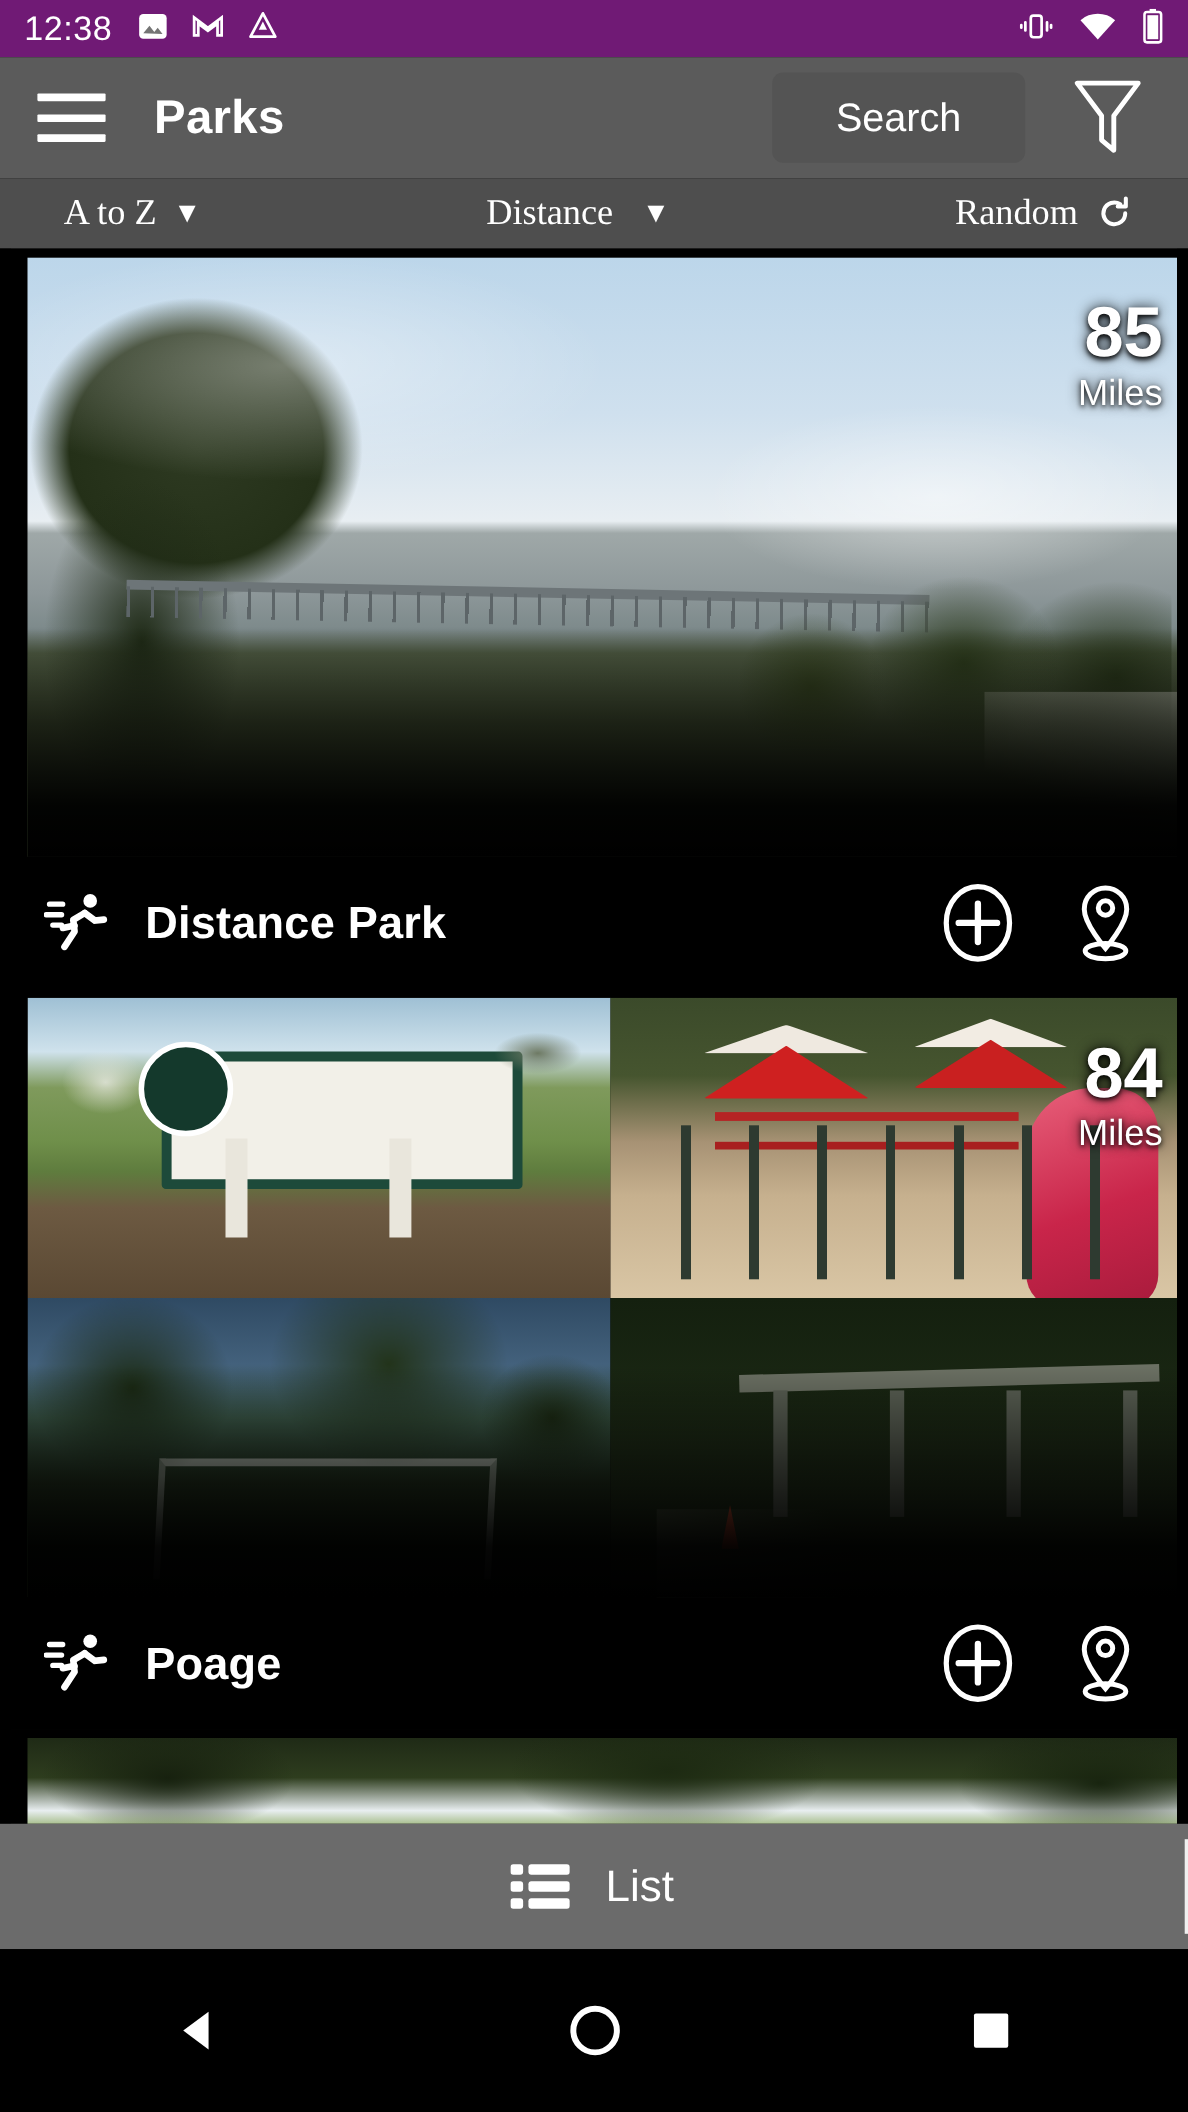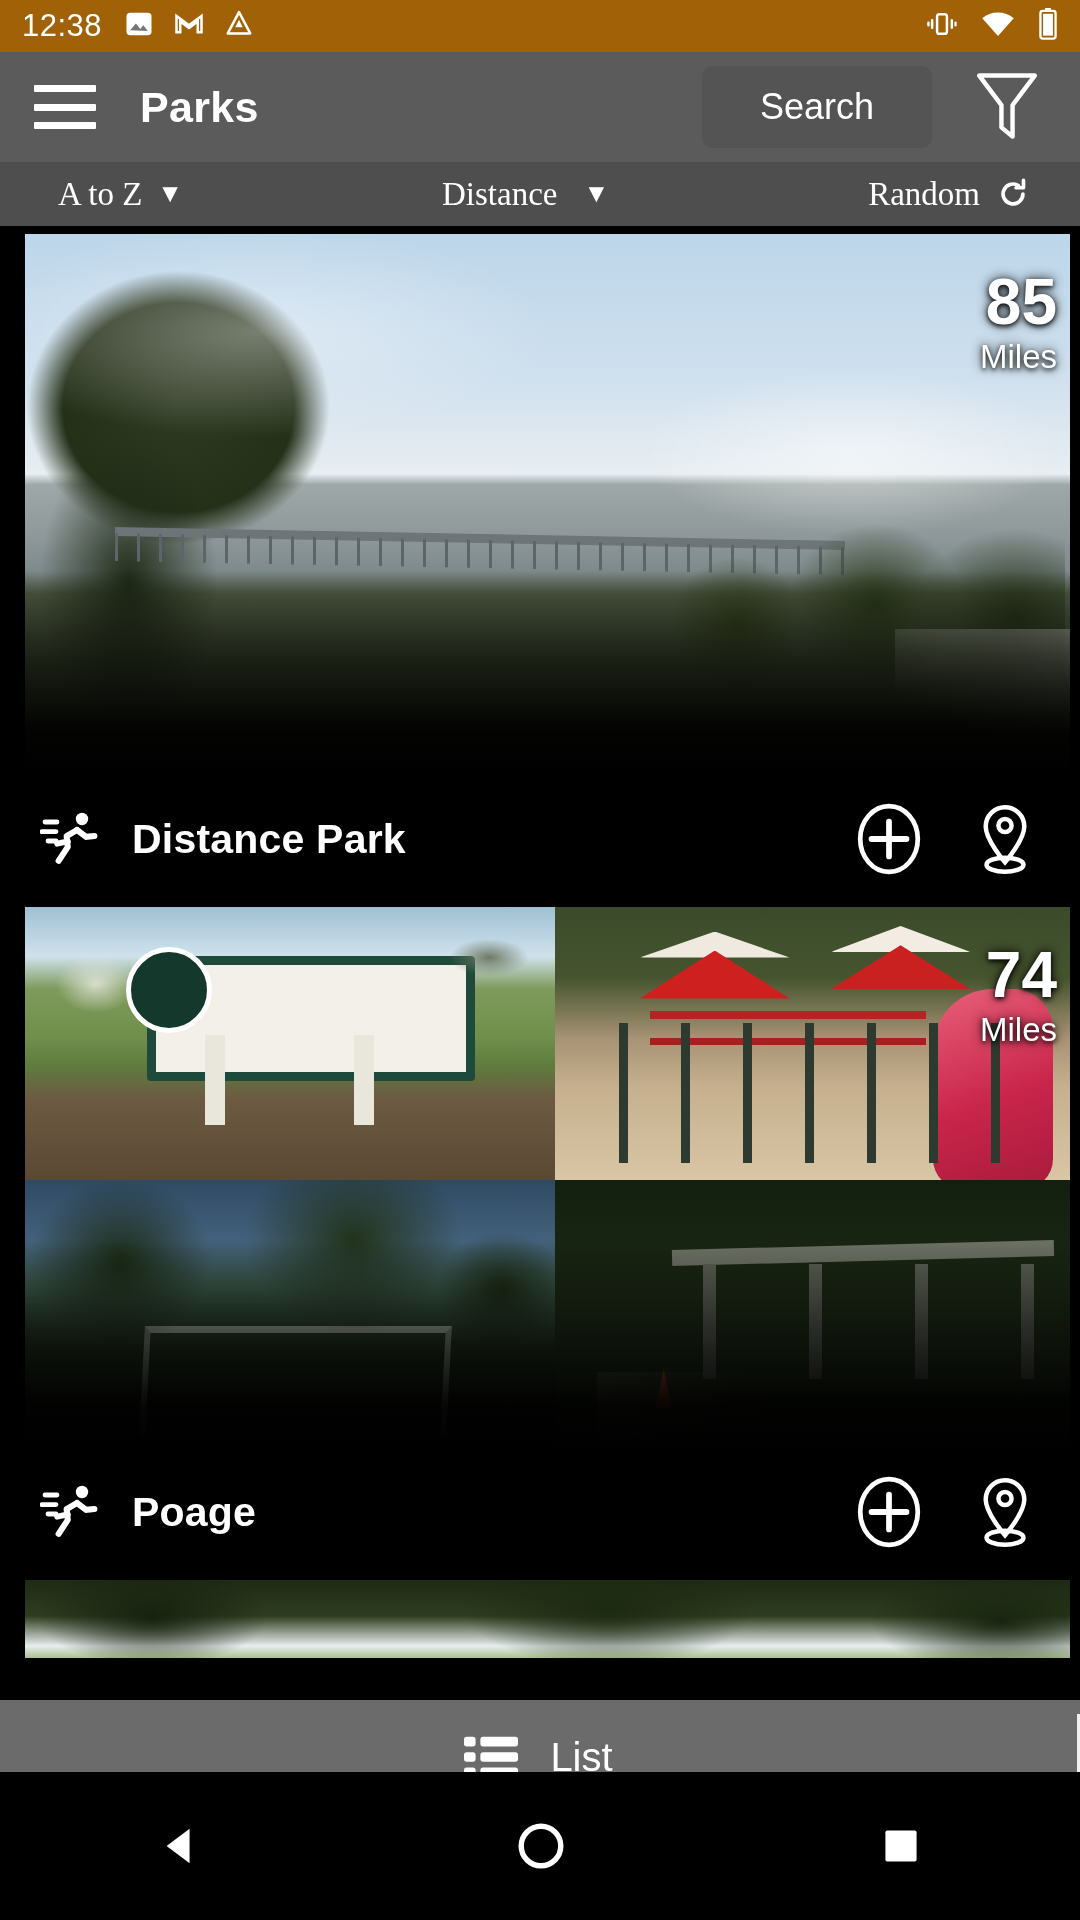--- a/index.html
+++ b/index.html
@@ -7,21 +7,21 @@
     width:1080px; height:1920px;
     background:#000;
     font-family:"Liberation Sans", sans-serif;
     overflow:hidden;
   }
   #screen { position:relative; width:1080px; height:1920px; overflow:hidden; }
 
   
   .statusbar {
     position:absolute; top:0; left:0; width:1080px; height:52px;
-    background:#a16207; display:flex; align-items:center;
+    background:#701a75; display:flex; align-items:center;
     padding:0 22px; color:#fff;
   }
   .status-time { font-size:31px; font-weight:400; letter-spacing:.5px; margin-right:22px; }
   .status-left { display:flex; align-items:center; gap:20px; }
   .status-right { margin-left:auto; display:flex; align-items:center; gap:22px; }
   .sicon { display:block; }
 
   
   .appbar {
     position:absolute; top:52px; left:0; width:1080px; height:110px;
@@ -223,21 +223,21 @@
 
   .card-overlay{
     position:absolute; left:0; right:0; bottom:0; height:210px;
     background:linear-gradient(180deg,rgba(0,0,0,0) 0%,rgba(0,0,0,.55) 42%,rgba(0,0,0,.95) 78%,#000 100%);
     pointer-events:none; z-index:2;
   }
 
   
   .tabbar{
     position:absolute; top:1658px; left:0; width:1080px; height:114px;
-    background:#6b6b6b; display:flex; align-items:stretch;margin-top:42px;
+    background:#6b6b6b; display:flex; align-items:stretch;
   }
   .tab{ flex:1; display:flex; align-items:center; justify-content:center; cursor:pointer; }
   .tab.inactive{ background:#676767; }
   .tab-sep{ width:3px; background:#f0f0f0; margin:14px 0; }
   .tab-label{ font-size:40px; margin-left:24px; }
   .tab.active .tab-label{ color:#ffffff; }
   .tab.inactive .tab-label{ color:#8e8e8e; }
   .list-ico{ width:54px; height:48px; display:flex; flex-direction:column; justify-content:space-between; }
   .list-row{ display:flex; align-items:center; gap:8px; }
 
@@ -401,21 +401,21 @@
         <div class="pg-pav">
           <div class="roof"></div>
           <div class="col col1"></div>
           <div class="col col2"></div>
           <div class="col col3"></div>
           <div class="col col4"></div>
           <div class="cone"></div>
           <div class="trail"></div>
         </div>
         <div class="badge">
-          <span class="num">74</span>
+          <span class="num">84</span>
           <span class="unit">Miles</span>
         </div>
         <div class="card-overlay"></div>
       </div>
       <div class="cardbar">
         <span class="run-icon">
           <svg width="64" height="64" viewBox="0 0 32 32">
             <circle cx="21" cy="6" r="3.1" fill="#fff"></circle>
             <path d="M18.5 11.5l-5.2 3.1.6 5.3-4.6 7" stroke="#fff" stroke-width="3" fill="none" stroke-linecap="round" stroke-linejoin="round"></path>
             <path d="M18.5 11.5l4.6 3.4 4.1-.4" stroke="#fff" stroke-width="3" fill="none" stroke-linecap="round"></path>

